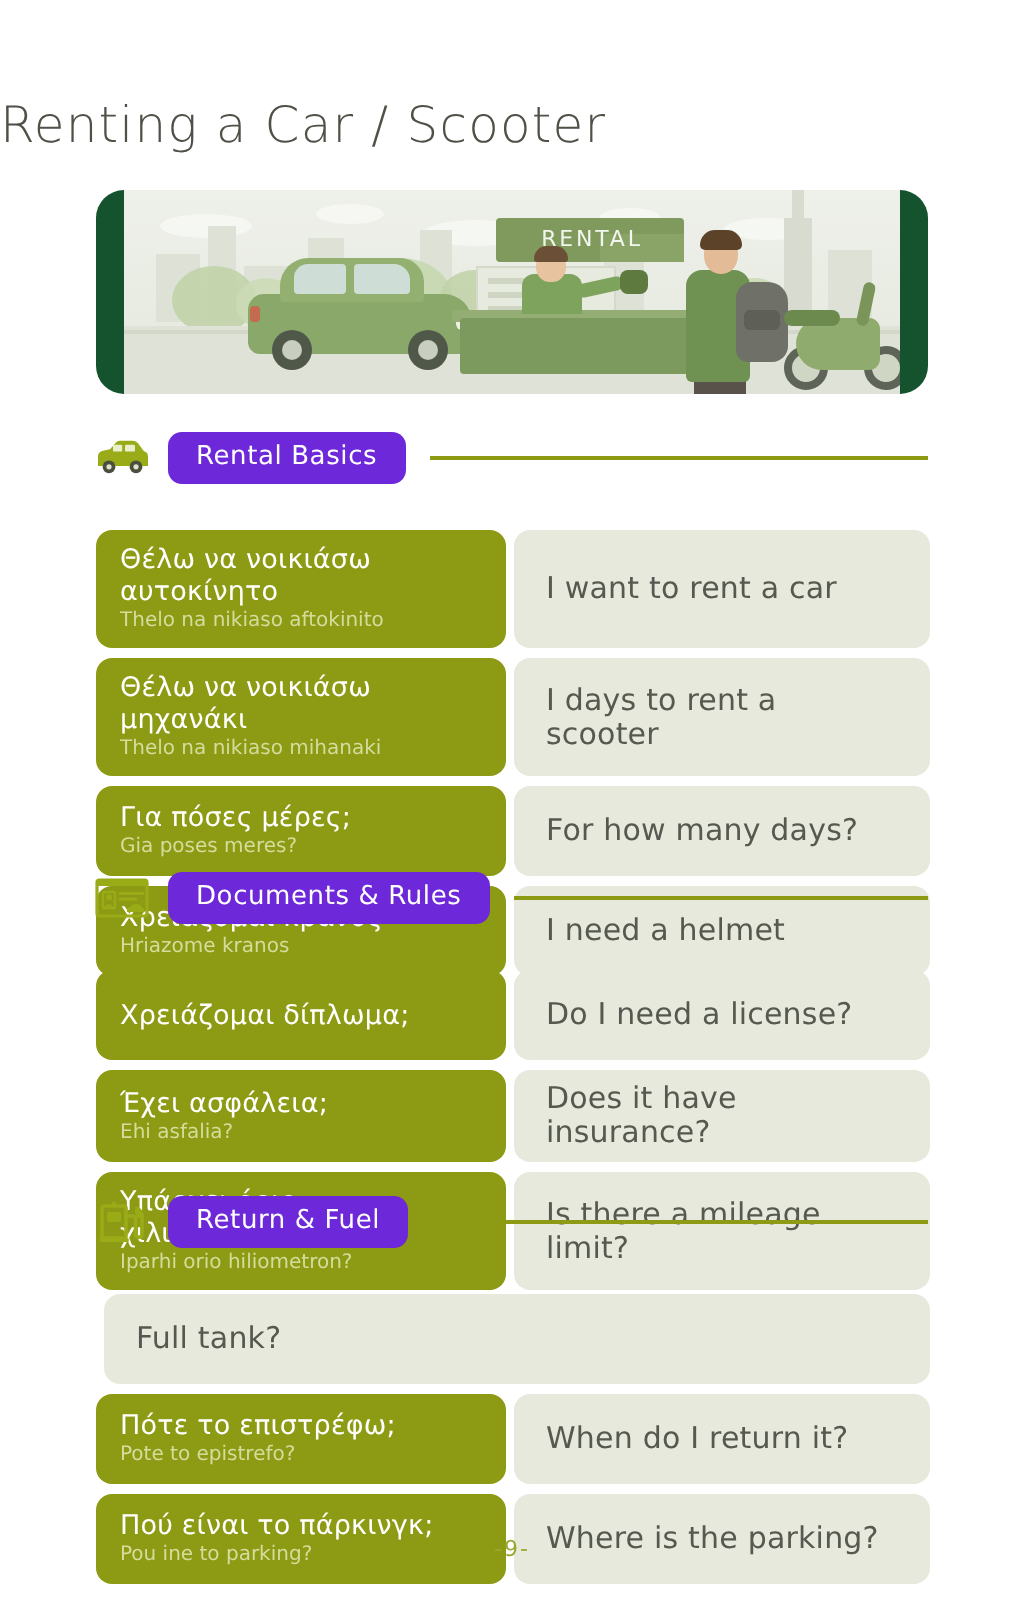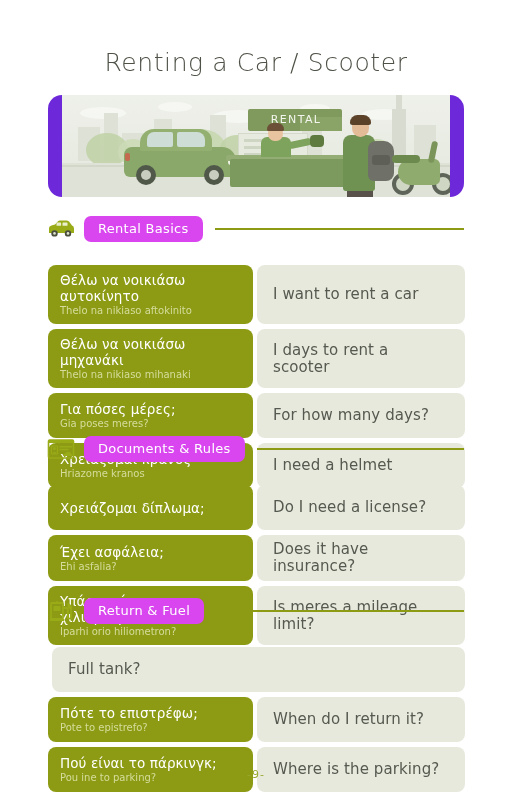--- a/index.html
+++ b/index.html
@@ -17,40 +17,39 @@
 
   .page {
     width: 512px;
     height: 800px;
     position: relative;
     box-sizing: border-box;
   }
 
   
   .page-title {
-    text-align: center;
     font-size: 25px;
     font-weight: 300;
     letter-spacing: 0.6px;
     color: #4d5146;
     margin: 0;
     padding-top: 48px;
     font-family: "DejaVu Sans", sans-serif;
   }
 
   
   .hero {
     position: absolute;
     left: 48px;
     top: 95px;
     width: 416px;
     height: 102px;
     border-radius: 14px;
     overflow: hidden;
-    background: #6d28d9;
+    background: #14532d;
   }
   .hero-inner {
     position: absolute;
     left: 14px;
     right: 14px;
     top: 0;
     bottom: 0;
     background: linear-gradient(#eef0ea 0%, #e9ece3 55%, #e4e7dc 100%);
     overflow: hidden;
   }
@@ -357,21 +356,21 @@
     box-sizing: border-box;
   }
   .sec-icon {
     width: 30px;
     height: 24px;
     flex: 0 0 30px;
     position: relative;
     margin-right: 8px;
   }
   .sec-badge {
-    background: #d946ef;
+    background: #6d28d9;
     color: #ffffff;
     font-size: 13px;
     font-weight: 400;
     letter-spacing: .3px;
     border-radius: 7px;
     padding: 5px 14px 6px 14px;
     white-space: nowrap;
     font-family: "DejaVu Sans", sans-serif;
   }
   .sec-rule {
@@ -627,21 +626,21 @@
           <span class="en-text">Does it have insurance?</span>
         </div>
       </div>
 
       <div class="row">
         <div class="gr-card">
           <div class="gr-main">Υπάρχει όριο χιλιομέτρων;</div>
           <div class="gr-translit">Iparhi orio hiliometron?</div>
         </div>
         <div class="en-card">
-          <span class="en-text">Is meres a mileage limit?</span>
+          <span class="en-text">Is there a mileage limit?</span>
         </div>
       </div>
 
     </div>
   </div>
 
   <div class="section" style="top:598px;">
     <div class="sec-header">
       <div class="sec-icon">
         <svg class="icon-svg" width="30" height="24" viewBox="0 0 30 24">

